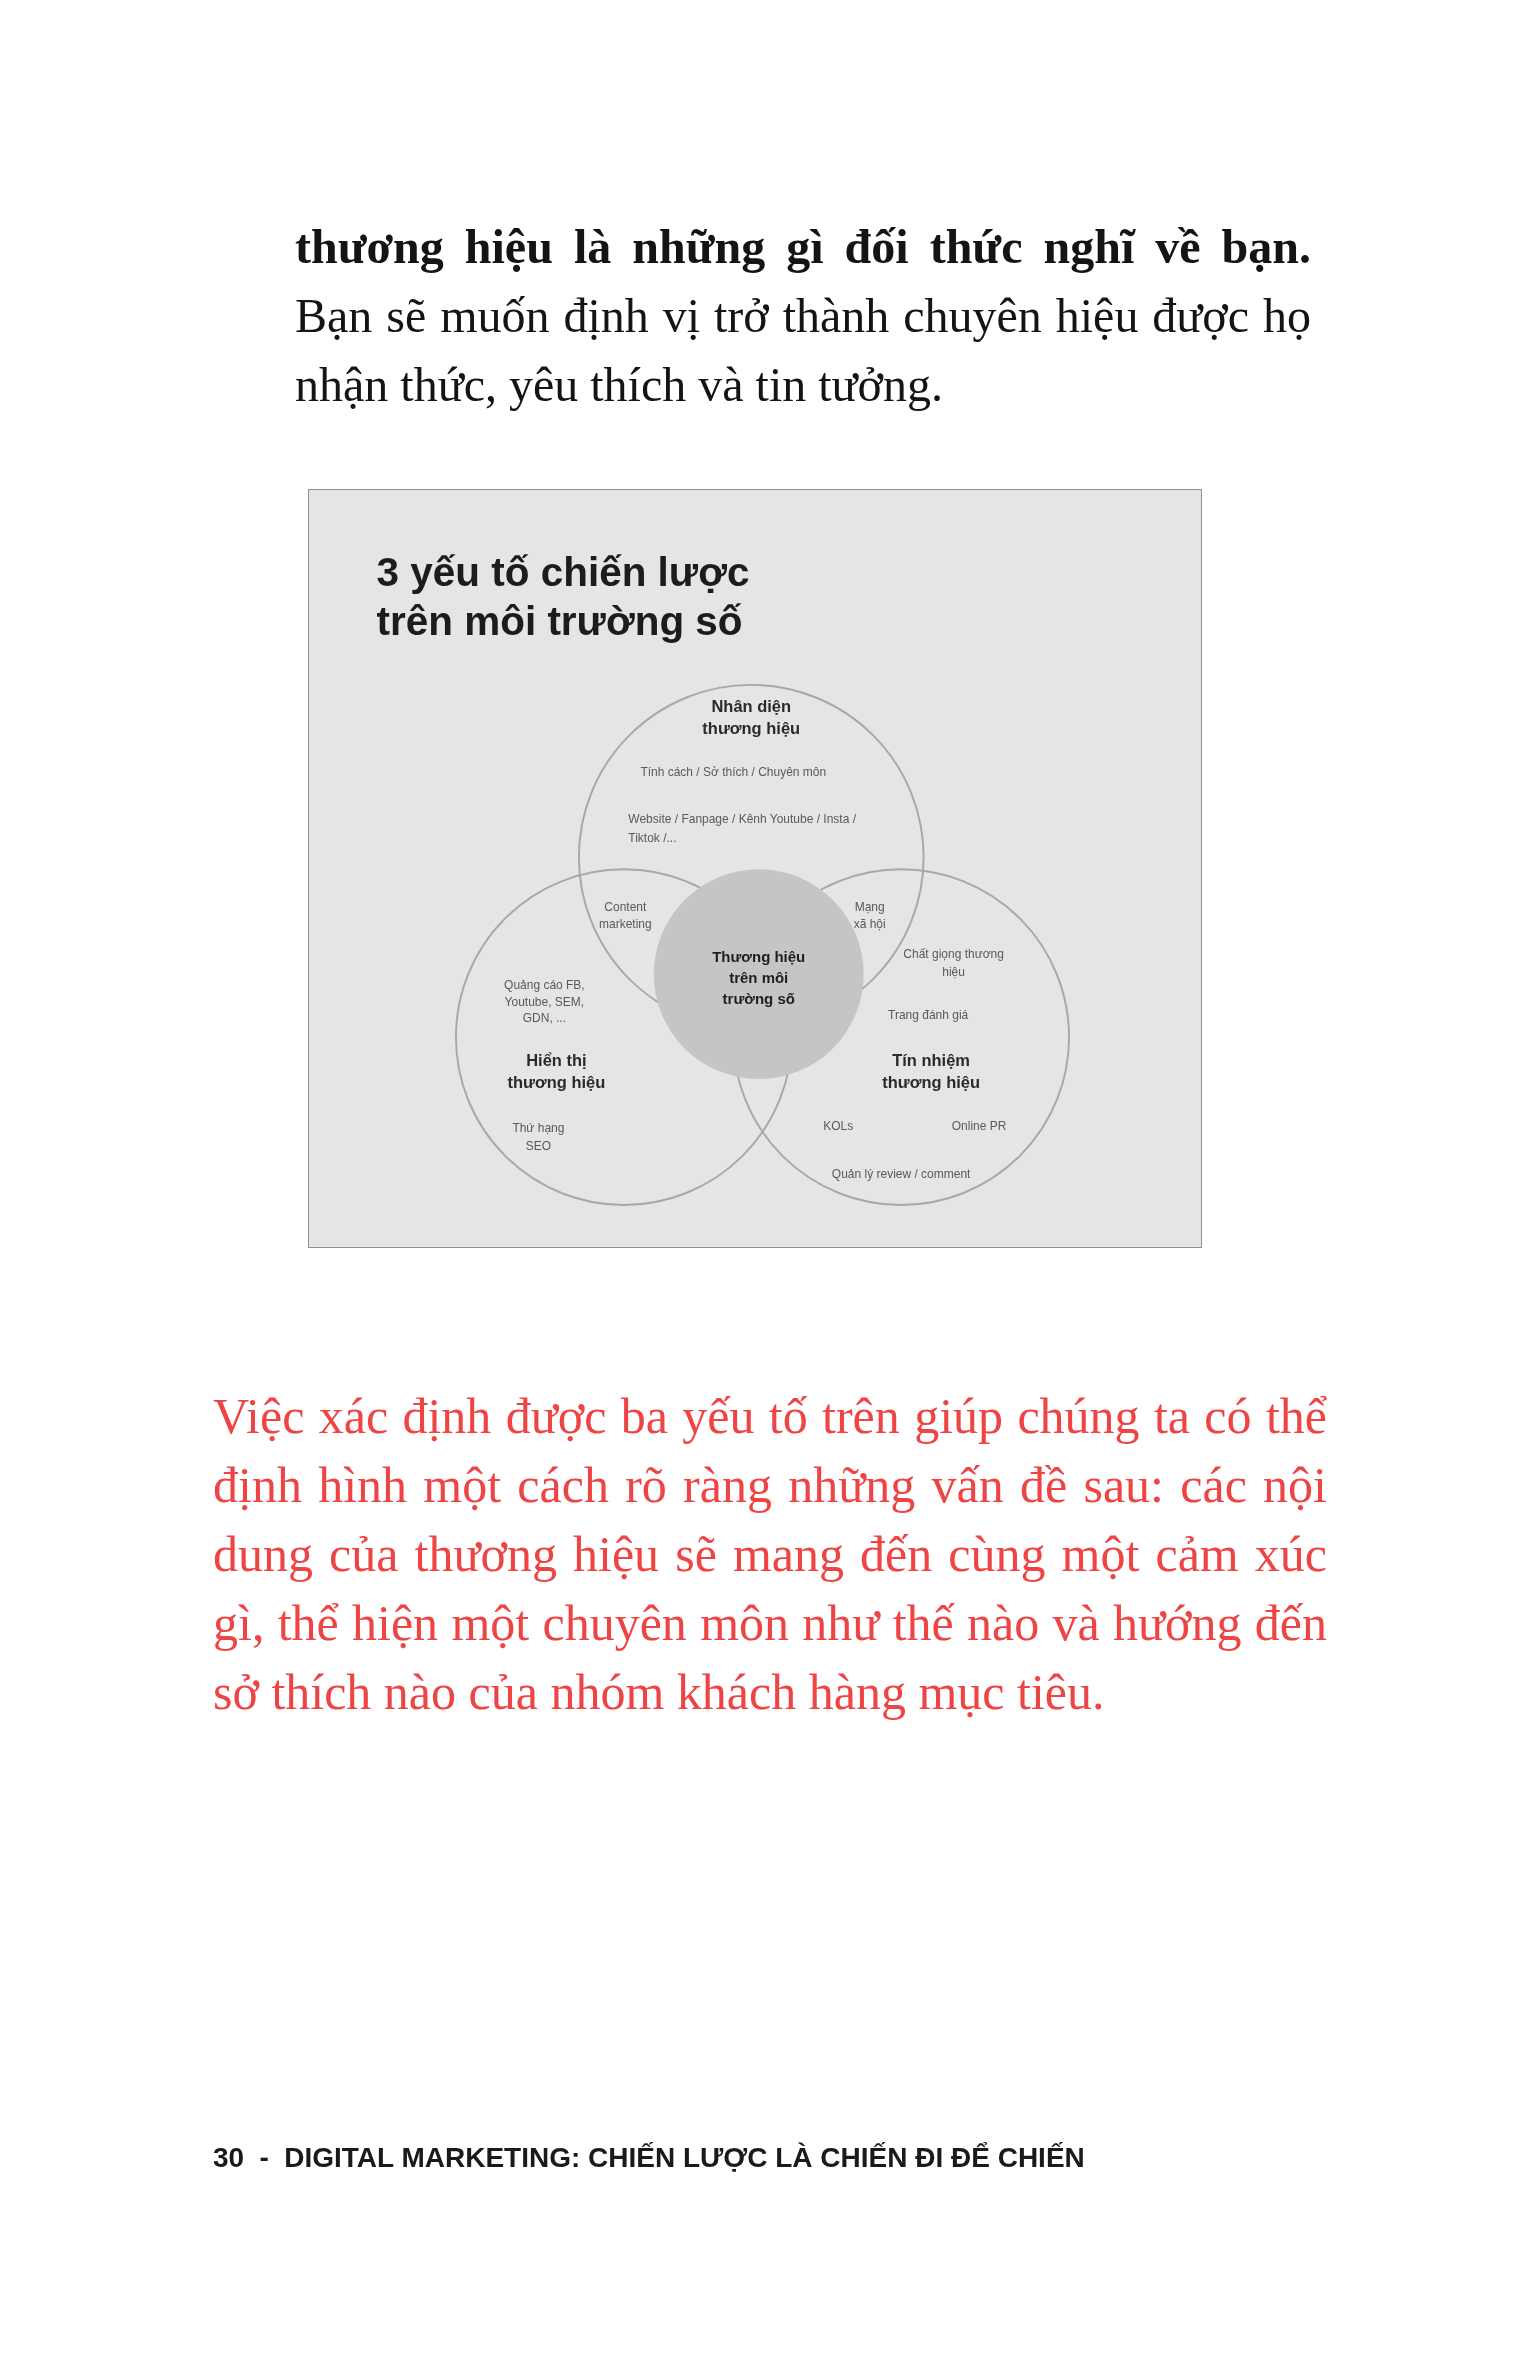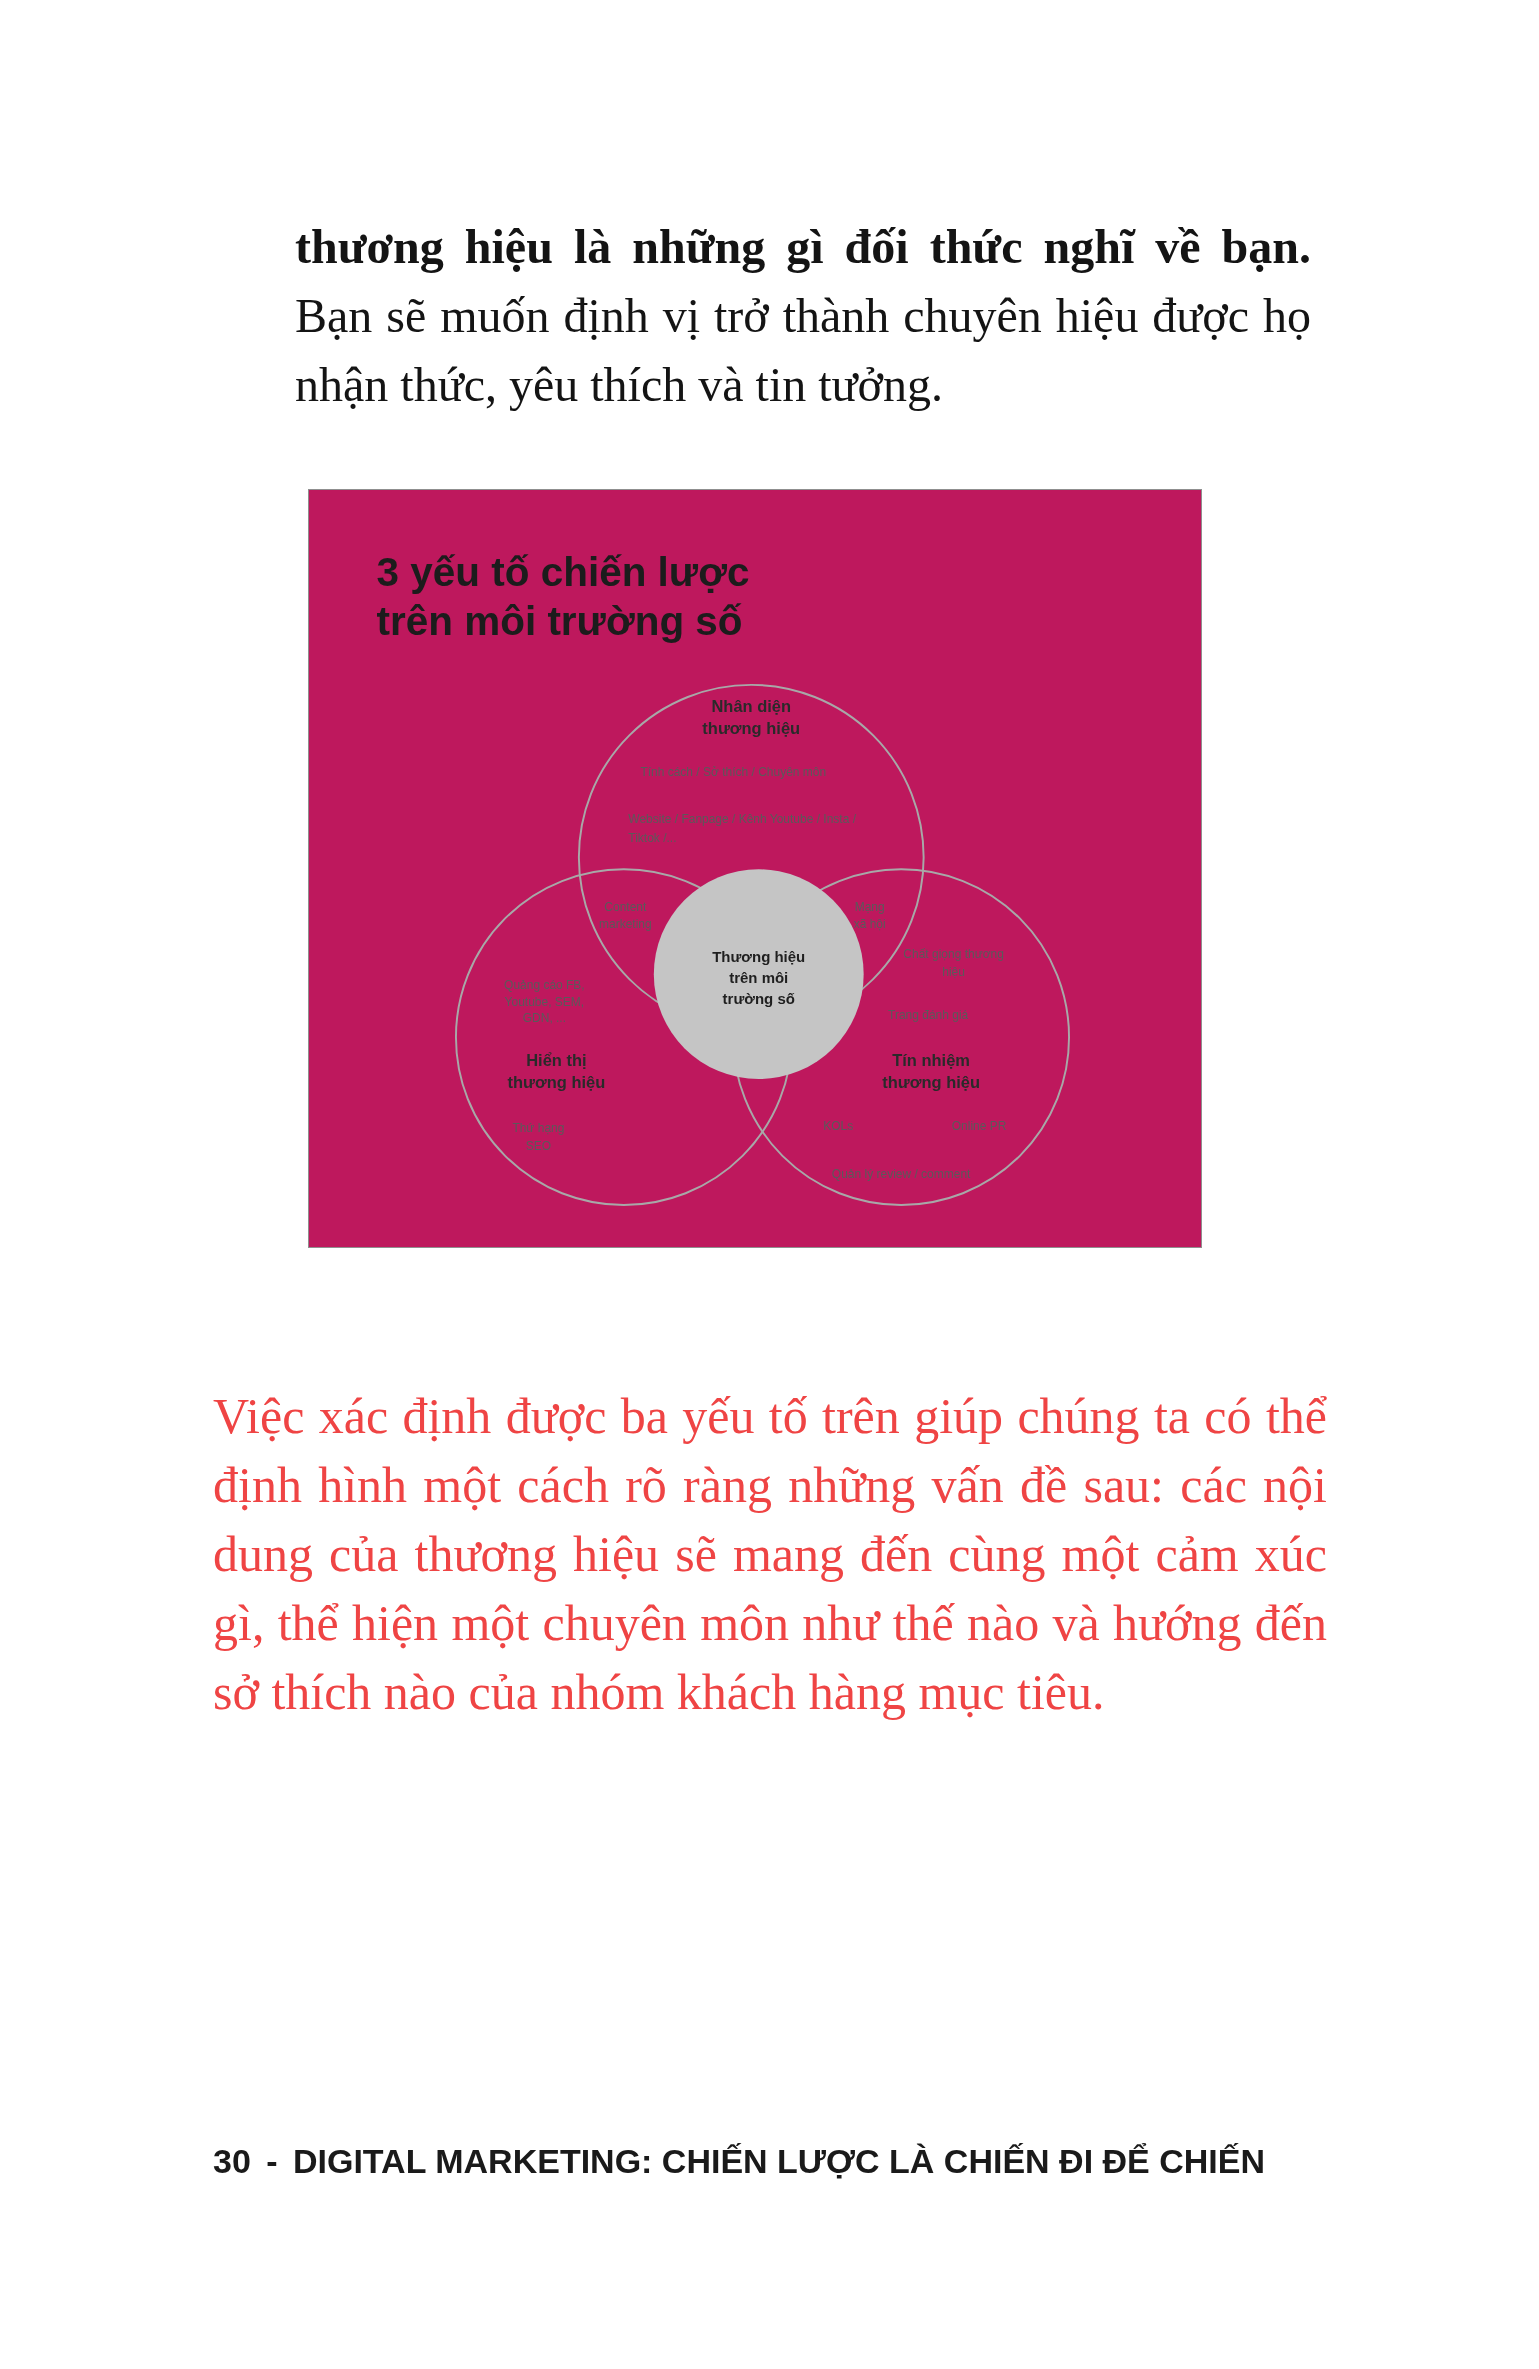--- a/index.html
+++ b/index.html
@@ -25,21 +25,21 @@
   .intro .lead { font-weight: bold; }
 
   .diagram-box {
     position: absolute;
     left: 308px;
     top: 489px;
     width: 894px;
     height: 759px;
     border: 1.9px solid #8f8f8f;
     box-sizing: border-box;
-    background: #be185d;
+    background: #e5e5e5;
   }
   .diagram-box svg {
     position: absolute;
     inset: 0;
     width: 100%;
     height: 100%;
   }
 
   .dg-title {
     font-family: "Liberation Sans", sans-serif;
@@ -87,21 +87,21 @@
 
   .footer {
     position: absolute;
     left: 213px;
     top: 2142px;
     display: flex;
     align-items: flex-start;
     gap: 15.4px;
     font-family: "Liberation Sans", sans-serif;
     font-weight: bold;
-    font-size: 34px;
+    font-size: 28px;
     color: #1a1a1a;
   }
 </style>
 </head>
 <body>
 
 <p class="intro"><span class="lead">thương hiệu là những gì đối thức nghĩ về bạn.</span><span> Bạn sẽ muốn định vị trở thành chuyên hiệu được họ nhận thức, yêu thích và tin tưởng.</span></p>
 
 <div class="diagram-box">
   <svg viewBox="0 0 595 505">

